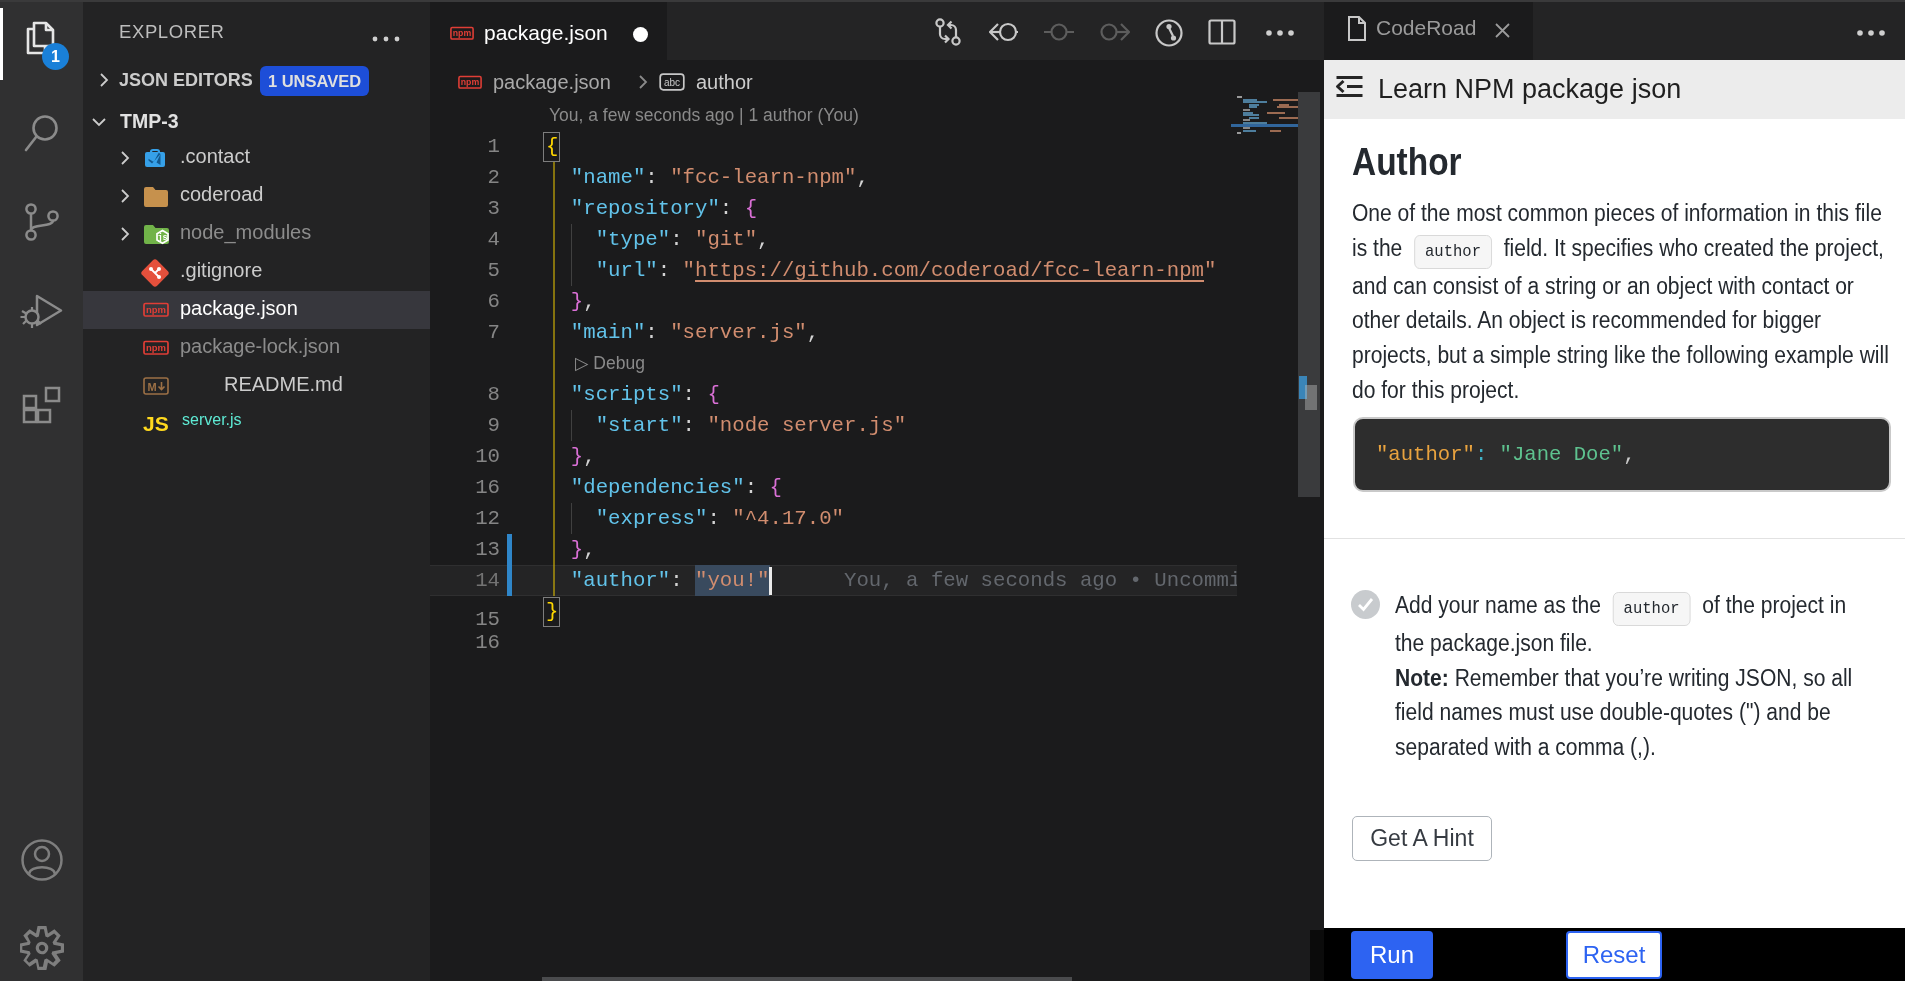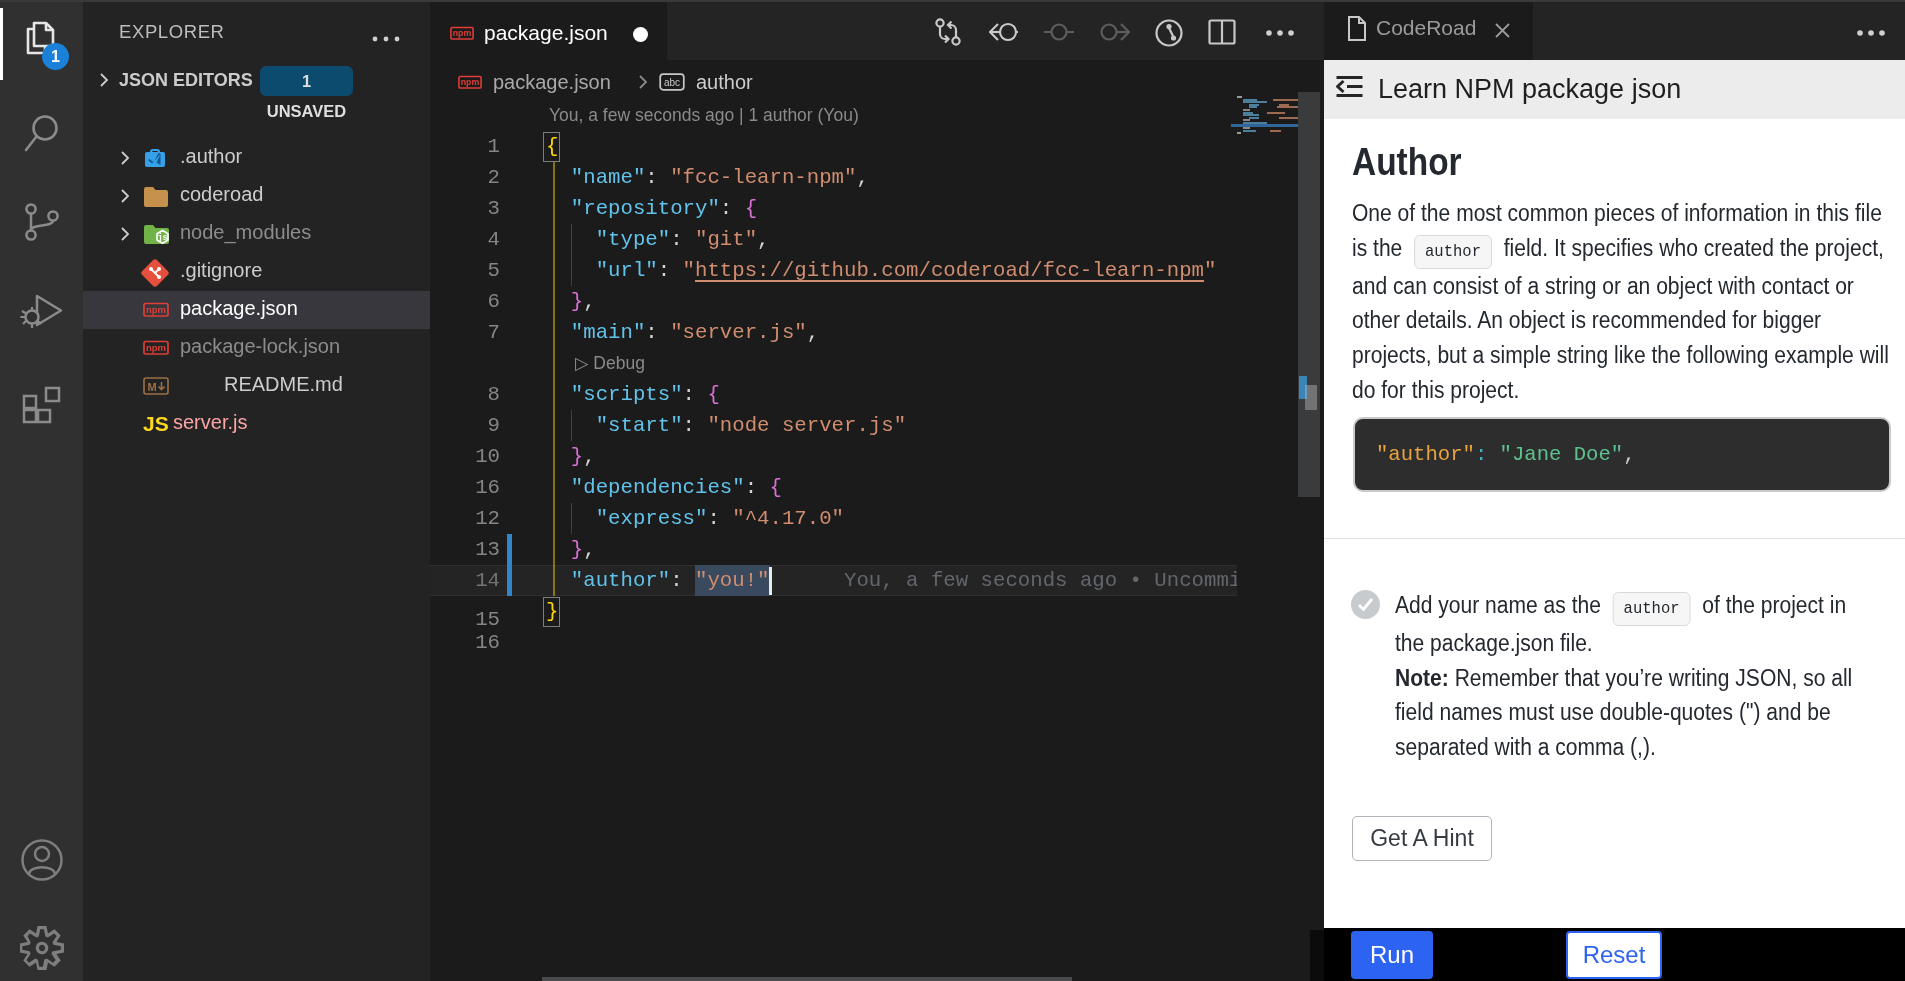--- a/index.html
+++ b/index.html
@@ -98,34 +98,40 @@
           <circle cx="4" cy="4" r="2.4" fill="#cfcfcf"></circle>
           <circle cx="15" cy="4" r="2.4" fill="#cfcfcf"></circle>
           <circle cx="26" cy="4" r="2.4" fill="#cfcfcf"></circle>
         </svg>
     </div>
     <div class="sb-row" style="top:60px;height:41px;">
       <svg style="position:absolute;left:13px;top:12px;" width="16" height="16" viewBox="0 0 16 16" fill="none">
           <path d="M5 2 L11 8 L5 14" stroke="#cccccc" stroke-width="1.8"></path>
         </svg>
       <span style="position:absolute;left:36px;top:10px;font-size:18px;font-weight:700;color:#cccccc;">JSON EDITORS</span>
-      <span style="position:absolute;left:177px;top:6px;width:93px;height:30px;background:#0c4a6e;border-radius:6px;color:#dfdfdf;font-weight:700;font-size:16.5px;text-align:center;line-height:30px;">1 UNSAVED</span>
+      <span style="position:absolute;left:177px;top:6px;width:109px;height:30px;background:#1d4ed8;border-radius:6px;color:#dfdfdf;font-weight:700;font-size:16.5px;text-align:center;line-height:30px;">1 UNSAVED</span>
+    </div>
+    <div class="sb-row" style="top:103px;height:38px;">
+      <svg style="position:absolute;left:8px;top:11px;" width="16" height="16" viewBox="0 0 16 16" fill="none">
+          <path d="M2 5 L8 11 L14 5" stroke="#cccccc" stroke-width="1.8"></path>
+        </svg>
+      <span style="position:absolute;left:37px;top:7px;font-size:19.5px;font-weight:700;color:#e2e2e2;">TMP-3</span>
     </div>
 
     <div class="sb-row" style="top:139px;height:38px;">
       <svg style="position:absolute;left:34px;top:11px;" width="16" height="16" viewBox="0 0 16 16" fill="none">
           <path d="M5 2 L11 8 L5 14" stroke="#cccccc" stroke-width="1.8"></path>
         </svg>
       <svg style="position:absolute;left:60px;top:7px;" width="26" height="26" viewBox="0 0 26 26">
         <rect x="2" y="6" width="20" height="15" rx="2" fill="#36a0e8"></rect>
         <path d="M8 9 v-3 a2 2 0 0 1 2 -2 h4 a2 2 0 0 1 2 2 v3" stroke="#36a0e8" stroke-width="2.2" fill="none"></path>
         <path d="M17.5 8 l-8.5 9.5 l-3.5 -3 v-1.8 l5.2 3.2 l5 -9.2 z" fill="#12588f"></path>
         <path d="M17.5 8 v11 l-4 -2.5z" fill="#12588f"></path>
       </svg>
-      <span style="position:absolute;left:97px;top:6px;font-size:20px;color:#cccccc;">.author</span>
+      <span style="position:absolute;left:97px;top:6px;font-size:20px;color:#cccccc;">.contact</span>
     </div>
 
     <div class="sb-row" style="top:177px;height:38px;">
       <svg style="position:absolute;left:34px;top:11px;" width="16" height="16" viewBox="0 0 16 16" fill="none">
           <path d="M5 2 L11 8 L5 14" stroke="#cccccc" stroke-width="1.8"></path>
         </svg>
       <svg style="position:absolute;left:60px;top:8px;" width="26" height="24" viewBox="0 0 26 24">
         <path d="M1 4 a2 2 0 0 1 2 -2 h7 l2.5 3 H23 a2 2 0 0 1 2 2 v13 a2 2 0 0 1 -2 2 H3 a2 2 0 0 1 -2 -2 z" fill="#c6914d"></path>
       </svg>
       <span style="position:absolute;left:97px;top:6px;font-size:20px;color:#cccccc;">coderoad</span>
@@ -174,21 +180,21 @@
       <svg style="position:absolute;left:60px;top:10px;" width="26" height="18" viewBox="0 0 26 18">
         <rect x="1" y="1" width="24" height="16" rx="2" fill="none" stroke="#9c7045" stroke-width="1.6"></rect>
         <text x="9" y="13.5" font-family="Liberation Sans, sans-serif" font-size="11" font-weight="700" fill="#9c7045" text-anchor="middle">M</text>
         <path d="M18.5 5 v7 M15.5 9.5 l3 3 l3 -3" stroke="#9c7045" stroke-width="1.6" fill="none"></path>
       </svg>
       <span style="position:absolute;left:97px;top:6px;font-size:20px;color:#cccccc;margin-left:44px;">README.md</span>
     </div>
 
     <div class="sb-row" style="top:405px;height:38px;">
       <span style="position:absolute;left:60px;top:7px;font-size:21px;font-weight:700;color:#ffd91e;">JS</span>
-      <span style="position:absolute;left:90px;top:6px;font-size:20px;color:#fca5a5;">server.js</span>
+      <span style="position:absolute;left:99px;top:6px;font-size:16px;color:#5eead4;">server.js</span>
     </div>
   </div>
   <div id="editor">
     <div id="tabbar">
       <div id="tab1">
         <svg style="position:absolute;left:20px;top:26px;" width="24" height="15" viewBox="0 0 26 16">
           <rect x="1" y="1.5" width="24" height="12.5" rx="1.5" fill="none" stroke="#e03e36" stroke-width="1.7"></rect>
           <text x="13" y="11" font-family="Liberation Sans, sans-serif" font-size="9.5" font-weight="700" fill="#e03e36" text-anchor="middle">npm</text>
         </svg>
         <span style="position:absolute;left:54px;top:21px;font-size:21px;color:#ffffff;">package.json</span>

